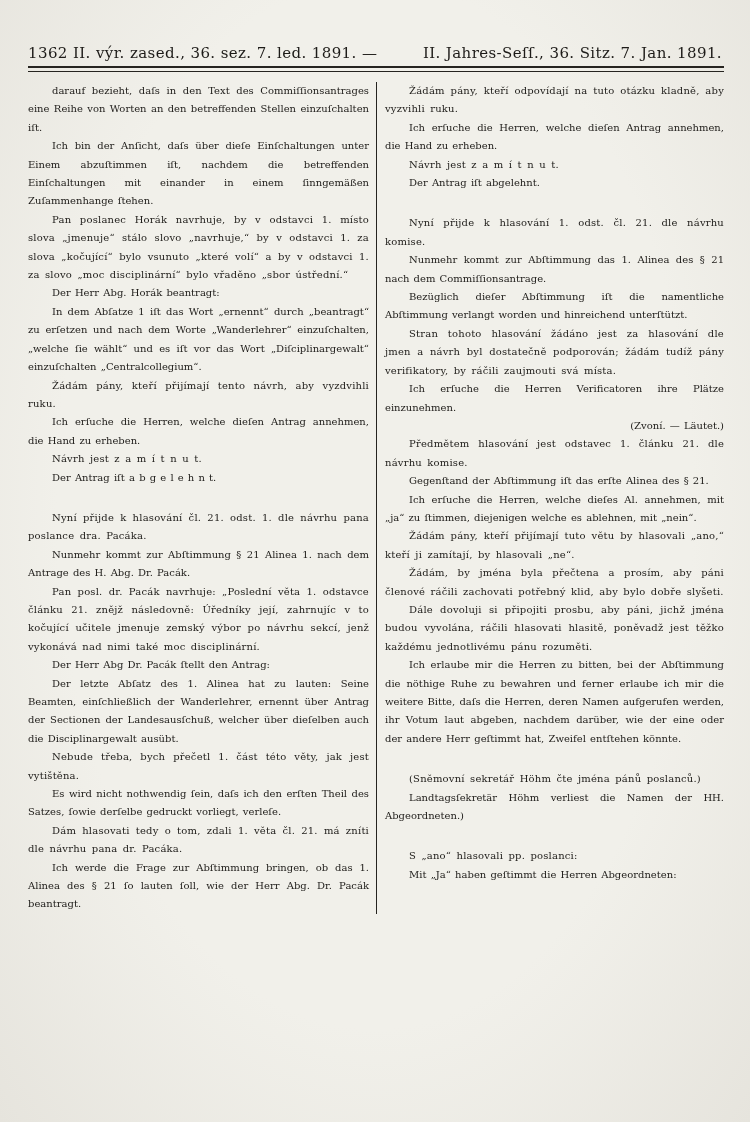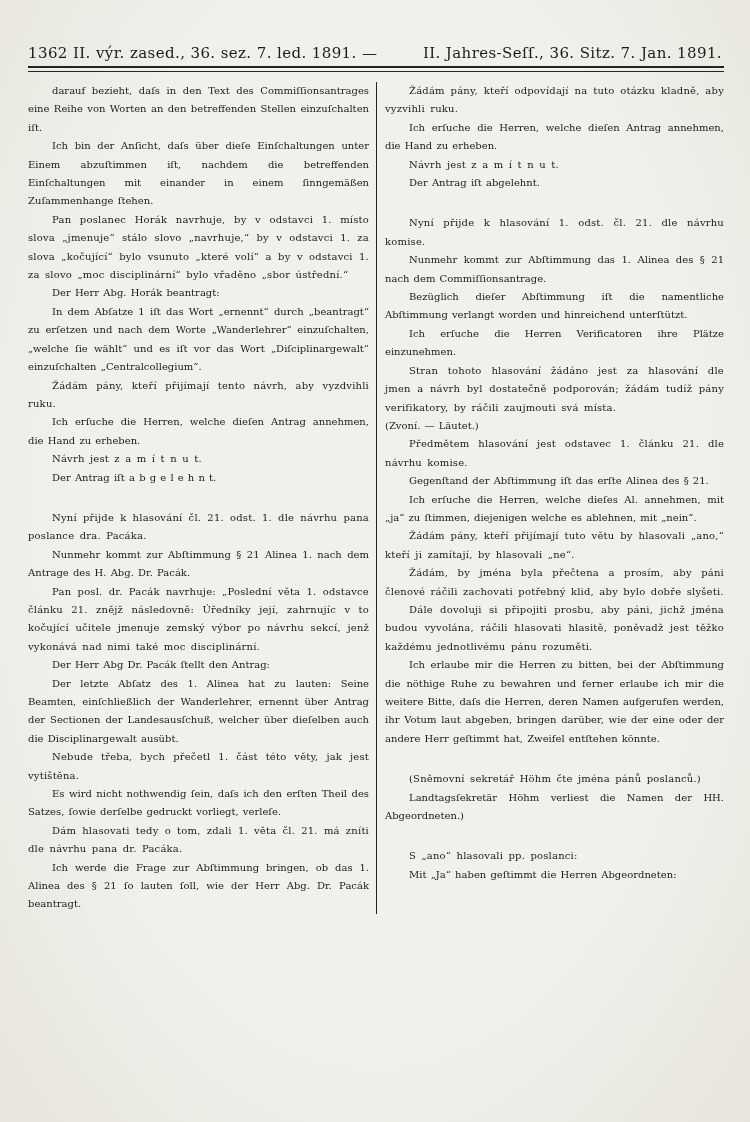--- a/index.html
+++ b/index.html
@@ -54,21 +54,21 @@
     text-indent: 24px;
     word-spacing: 1px;
   }
   p.para.cz {
     font-weight: 400;
     letter-spacing: 0.2px;
     word-spacing: 2px;
   }
   p.para.de { font-weight: 400; }
   p.para.center {
-    text-align: left;
+    text-align: right;
     text-indent: 0;
     font-weight: 400;
   }
   p.para.gap { margin-top: 22px; }
 </style>
 </head>
 <body>
 
 <div class="page">
 
@@ -101,30 +101,30 @@
         <p class="para de">Ich werde die Frage zur Abſtimmung bringen, ob das 1. Alinea des § 21 ſo lauten ſoll, wie der Herr Abg. Dr. Pacák beantragt.</p>
       </div>
     <div class="col col-right" id="right-column">
         <p class="para cz">Žádám pány, kteří odpovídají na tuto otázku kladně, aby vyzvihli ruku.</p>
         <p class="para de">Ich erſuche die Herren, welche dieſen Antrag annehmen, die Hand zu erheben.</p>
         <p class="para cz">Návrh jest z a m í t n u t.</p>
         <p class="para de">Der Antrag iſt abgelehnt.</p>
         <p class="para cz gap">Nyní přijde k hlasování 1. odst. čl. 21. dle návrhu komise.</p>
         <p class="para de">Nunmehr kommt zur Abſtimmung das 1. Alinea des § 21 nach dem Commiſſionsantrage.</p>
         <p class="para de">Bezüglich dieſer Abſtimmung iſt die namentliche Abſtimmung verlangt worden und hinreichend unterſtützt.</p>
+        <p class="para cz">Stran tohoto hlasování žádáno jest za hlasování dle jmen a návrh byl dostatečně podporován; žádám tudíž pány verifikatory, by ráčili zaujmouti svá místa.</p>
         <p class="para de">Ich erſuche die Herren Verificatoren ihre Plätze einzunehmen.</p>
-        <p class="para cz">Stran tohoto hlasování žádáno jest za hlasování dle jmen a návrh byl dostatečně podporován; žádám tudíž pány verifikatory, by ráčili zaujmouti svá místa.</p>
         <p class="para de center">(Zvoní. — Läutet.)</p>
         <p class="para cz">Předmětem hlasování jest odstavec 1. článku 21. dle návrhu komise.</p>
         <p class="para de">Gegenſtand der Abſtimmung iſt das erſte Alinea des § 21.</p>
         <p class="para de">Ich erſuche die Herren, welche dieſes Al. annehmen, mit „ja“ zu ſtimmen, diejenigen welche es ablehnen, mit „nein“.</p>
         <p class="para cz">Žádám pány, kteří přijímají tuto větu by hlasovali „ano,“ kteří ji zamítají, by hlasovali „ne“.</p>
         <p class="para cz">Žádám, by jména byla přečtena a prosím, aby páni členové ráčili zachovati potřebný klid, aby bylo dobře slyšeti.</p>
         <p class="para cz">Dále dovoluji si připojiti prosbu, aby páni, jichž jména budou vyvolána, ráčili hlasovati hlasitě, poněvadž jest těžko každému jednotlivému pánu rozuměti.</p>
-        <p class="para de">Ich erlaube mir die Herren zu bitten, bei der Abſtimmung die nöthige Ruhe zu bewahren und ferner erlaube ich mir die weitere Bitte, daſs die Herren, deren Namen aufgerufen werden, ihr Votum laut abgeben, bringen darüber, wie der eine oder der andere Herr geſtimmt hat, Zweifel entſtehen könnte.</p>
+        <p class="para de">Ich erlaube mir die Herren zu bitten, bei der Abſtimmung die nöthige Ruhe zu bewahren und ferner erlaube ich mir die weitere Bitte, daſs die Herren, deren Namen aufgerufen werden, ihr Votum laut abgeben, nachdem darüber, wie der eine oder der andere Herr geſtimmt hat, Zweifel entſtehen könnte.</p>
         <p class="para cz gap">(Sněmovní sekretář Höhm čte jména pánů poslanců.)</p>
         <p class="para de">Landtagsſekretär Höhm verliest die Namen der HH. Abgeordneten.)</p>
         <p class="para cz gap">S „ano“ hlasovali pp. poslanci:</p>
         <p class="para de">Mit „Ja“ haben geſtimmt die Herren Abgeordneten:</p>
       </div>
   </div>
 
 </div>
 
 </body></html>

